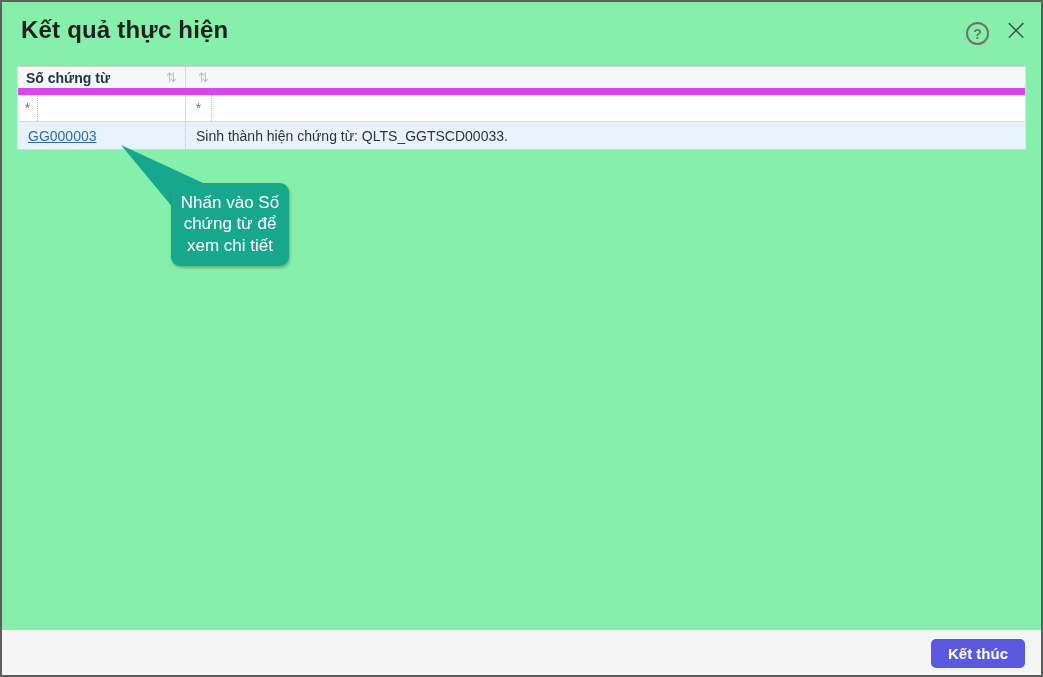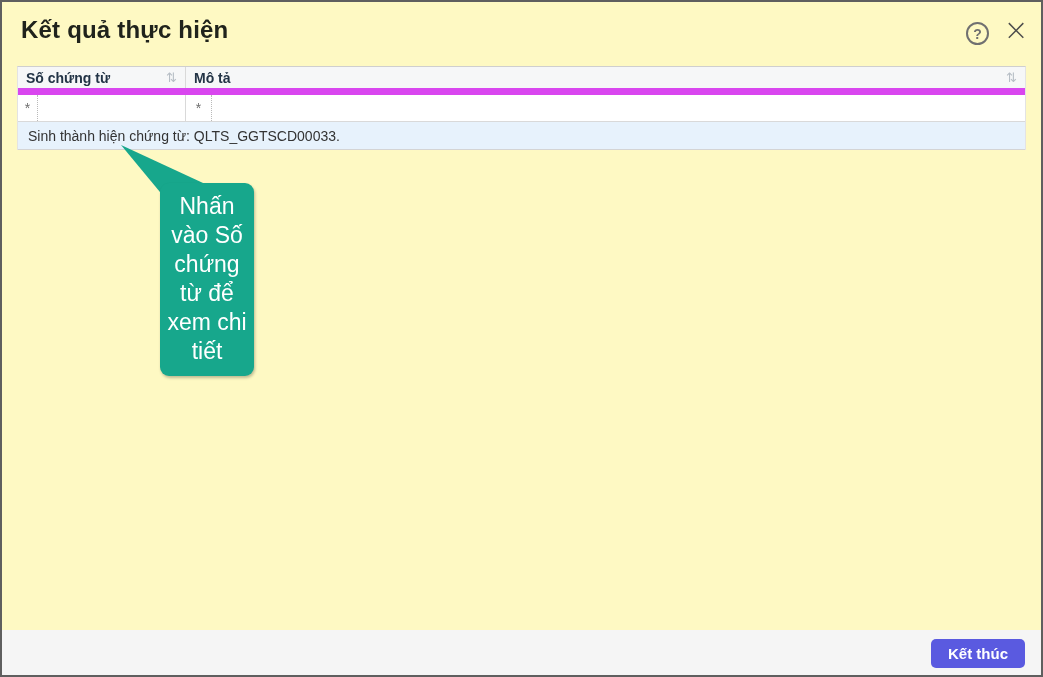--- a/index.html
+++ b/index.html
@@ -5,21 +5,21 @@
   * { margin: 0; padding: 0; box-sizing: border-box; }
   html, body { width: 1043px; height: 677px; }
   body {
     font-family: "Liberation Sans", "DejaVu Sans", sans-serif;
     background: #fff;
   }
   .dialog {
     position: relative;
     width: 1043px;
     height: 677px;
-    background: #fef9c3;
+    background: #86efac;
     border: 2px solid #5f5f5f;
     overflow: hidden;
   }
   
   .dlg-header {
     position: absolute;
     top: 0; left: 0; right: 0;
     height: 62px;
   }
   .dlg-title {
@@ -133,27 +133,27 @@
   }
   
   .callout-layer {
     position: absolute;
     left: 0; top: 0;
     width: 400px; height: 320px;
     pointer-events: none;
   }
   .callout-box {
     position: absolute;
-    left: 158px; top: 181px;
-    width: 94px;
+    left: 169px; top: 181px;
+    width: 118px;
     background: #17a78c;
     border-radius: 9px;
     padding: 9px 6px 10px 6px;
     color: #ffffff;
-    font-size: 23px;
+    font-size: 17px;
     line-height: 1.26;
     text-align: center;
     box-shadow: 1px 2px 3px rgba(0,0,0,0.25);
   }
   
   .dlg-footer {
     position: absolute;
     left: 0; right: 0; bottom: 0;
     height: 45px;
     background: #f5f5f5;
@@ -189,37 +189,39 @@
   </div>
 
   <div class="grid">
 
     <div class="grid-row hdr-row">
       <div class="hdr-cell col-doc">
         <span class="hdr-label">Số chứng từ</span>
         <span class="sort-icon">⇅</span>
       </div>
       <div class="hdr-cell col-desc">
-        <span class="hdr-label">Mô tả</span>
         <span class="sort-icon">⇅</span>
       </div>
     </div>
 
     <div class="grid-row filter-row">
       <div class="filter-cell col-doc">
         <span class="filter-op">*</span>
         <input class="filter-input" type="text" placeholder="" style="">
       </div>
       <div class="filter-cell col-desc">
         <span class="filter-op">*</span>
         <input class="filter-input" type="text" placeholder="" style="">
       </div>
     </div>
 
     <div class="grid-row data-row">
+      <div class="data-cell col-doc">
+        <a class="doc-link">GG000003</a>
+      </div>
       <div class="data-cell col-desc">
         <span>Sinh thành hiện chứng từ: QLTS_GGTSCD00033.</span>
       </div>
     </div>
 
   </div>
 
   <div class="callout-layer">
     <svg width="400" height="320" viewBox="0 0 400 320">
       <polygon points="119,143 214,187 177,213" fill="#17a78c"></polygon>

